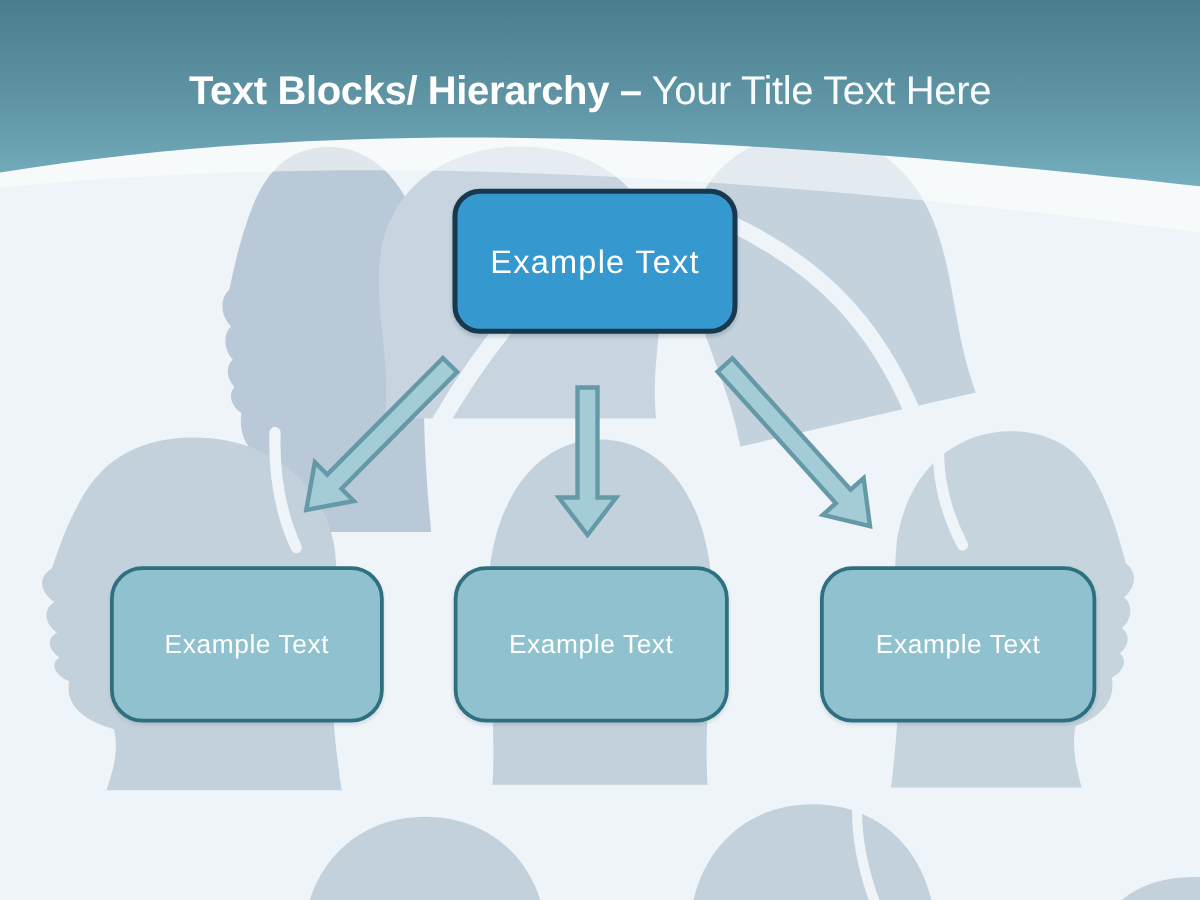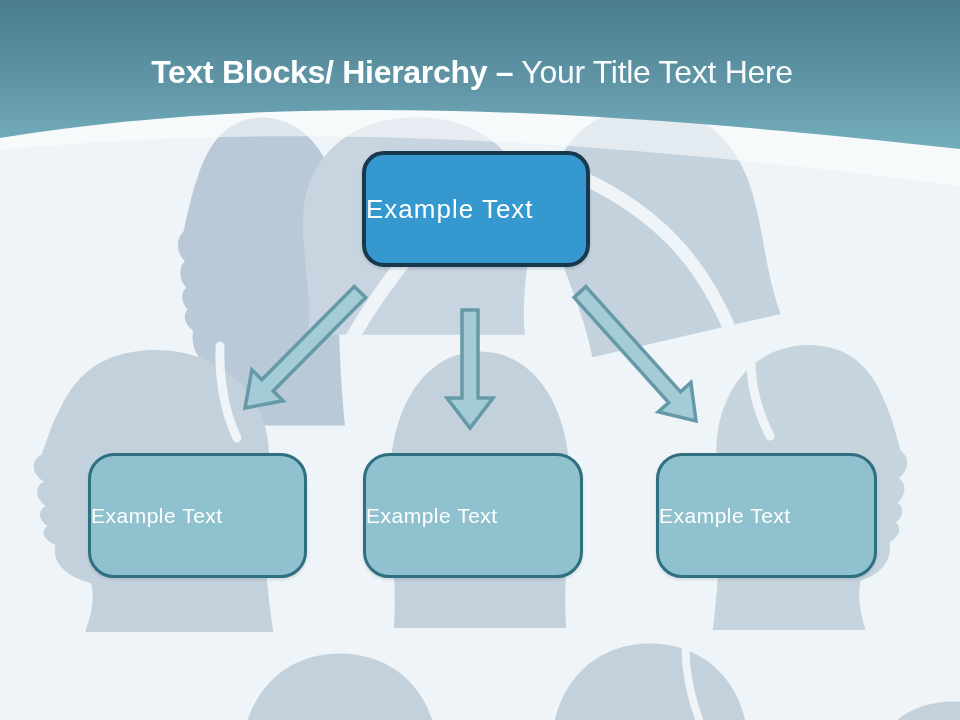--- a/index.html
+++ b/index.html
@@ -9,21 +9,21 @@
   }
   #bg{position:absolute;left:0;top:0;width:960px;height:720px;display:block;}
   .title{
     position:absolute;top:54px;left:0;width:934px;text-align:center;
     color:#ffffff;font-size:32px;letter-spacing:-0.3px;white-space:nowrap;
     padding-left:10px;box-sizing:border-box;
   }
   .title .b{font-weight:bold;}
   .title .r{font-weight:normal;opacity:0.96;}
   .node{
-    position:absolute;display:flex;align-items:center;
+    position:absolute;display:flex;align-items:center;justify-content:center;
     color:#ffffff;text-align:center;box-sizing:border-box;
   }
   .node.root{
     left:362px;top:151px;width:228px;height:116px;
     background:#3598ce;border:4px solid #17384d;border-radius:22px;
     font-size:26px;letter-spacing:1px;
     box-shadow:0 2px 3px rgba(20,50,70,0.18);
   }
   .node.child{
     background:#8fc2ce;border:3px solid #2e6f80;border-radius:26px;

